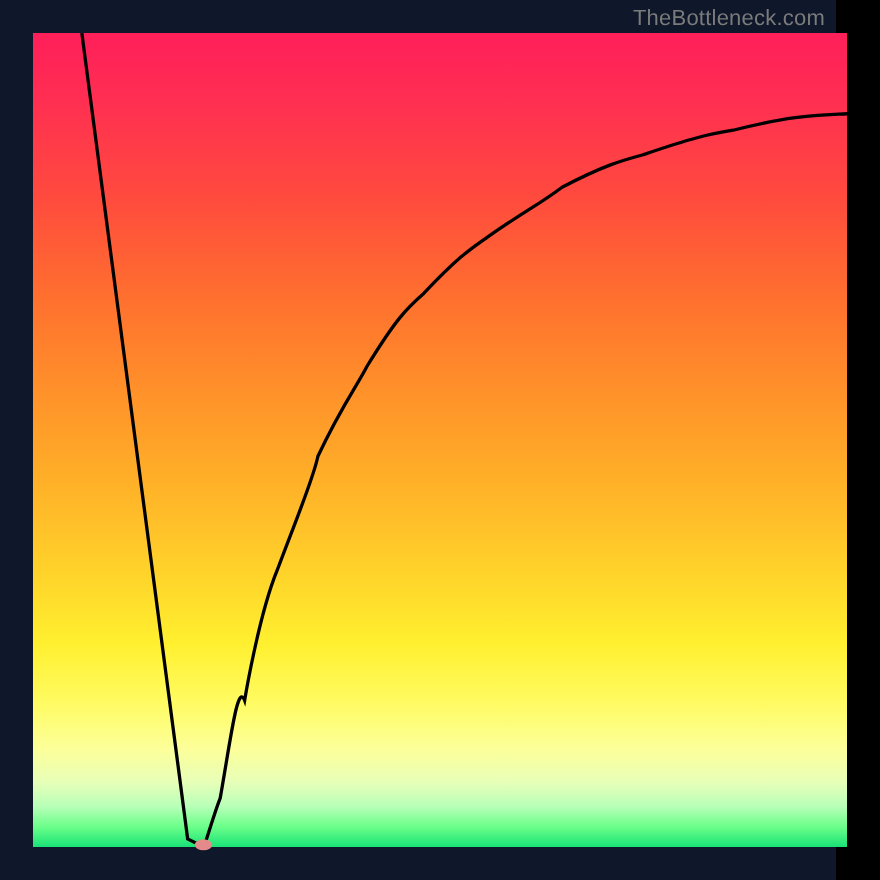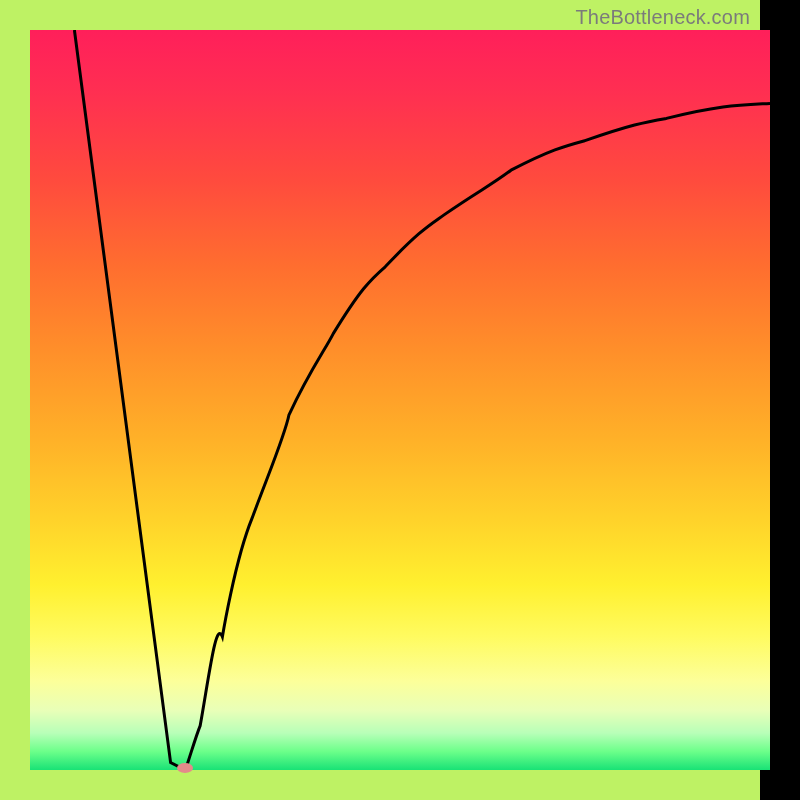--- a/index.html
+++ b/index.html
@@ -8,21 +8,21 @@
     width: 800px;
     height: 800px;
     background: #000;
     font-family: Arial, Helvetica, sans-serif;
     overflow: hidden;
   }
   .frame {
     position: relative;
     width: 760px;
     height: 800px;
-    background: #bef264;
+    background: #0f172a;
   }
   .plot-area {
     position: absolute;
     left: 30px;
     top: 30px;
     width: 740px;
     height: 740px;
     
     background: linear-gradient(
       to bottom,

